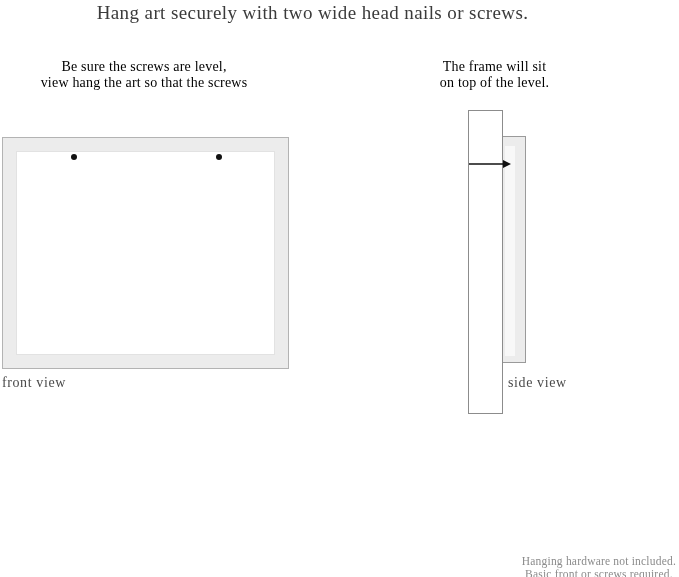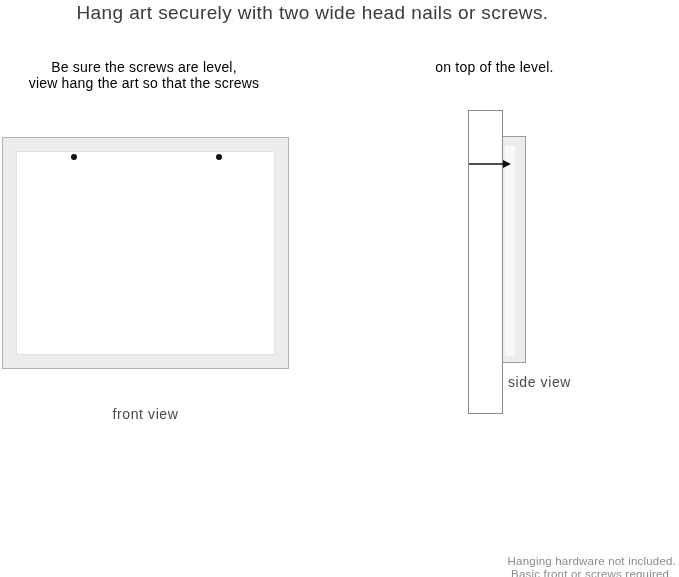--- a/index.html
+++ b/index.html
@@ -2,21 +2,21 @@
 <html><head>
 <meta charset="utf-8">
 <style>
   html, body { margin: 0; padding: 0; background: #ffffff; }
   .canvas {
     position: relative;
     width: 679px;
     height: 577px;
     background: #ffffff;
     overflow: hidden;
-    font-family: Liberation Sans, sans-serif;
+    font-family: Liberation Serif, serif;
     color: #3f3f3f;
   }
   .page-title {
     position: absolute;
     left: 0; top: 1px;
     width: 625px;
     text-align: center;
     font-size: 19px;
     line-height: 24px;
     font-weight: 300;
@@ -65,22 +65,21 @@
     position: absolute;
     font-size: 14px;
     line-height: 17px;
     font-weight: 300;
     letter-spacing: 0.6px;
     color: #4a4a4a;
   }
   .front-view-label {
     left: 2px; top: 374px;
     width: 287px;
-    text-align: center;
-    margin-top: 32px;
+    text-align: left;
   }
   .side-view-label {
     left: 508px; top: 374px;
   }
 
   
   .side-frame {
     position: absolute;
     left: 502px; top: 136px;
     width: 24px; height: 227px;
@@ -129,20 +128,21 @@
 <div class="canvas">
 
   <div class="page-title">Hang art securely with two wide head nails or screws.</div>
 
   <div class="instr instr-left">
     <div>Be sure the screws are level,</div>
     <div>view hang the art so that the screws</div>
   </div>
 
   <div class="instr instr-right">
+    <div>The frame will sit</div>
     <div>on top of the level.</div>
   </div>
 
   <div class="frame-outer">
     <div class="frame-inner"></div>
     <div class="screw-dot left"></div>
     <div class="screw-dot right"></div>
   </div>
   <div class="view-label front-view-label">front view</div>
 

